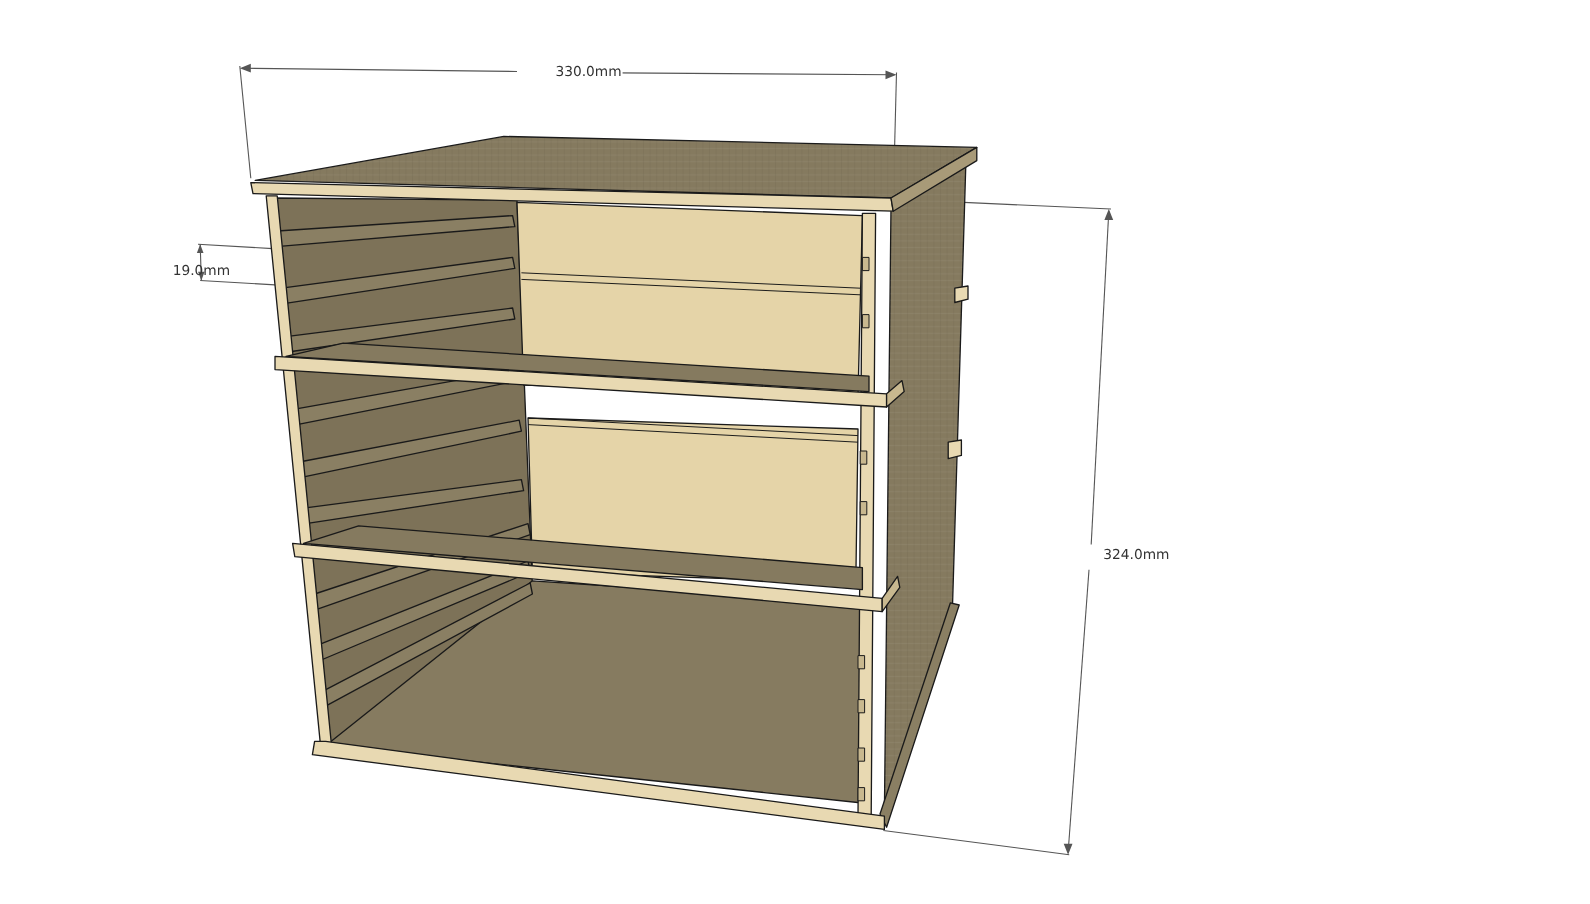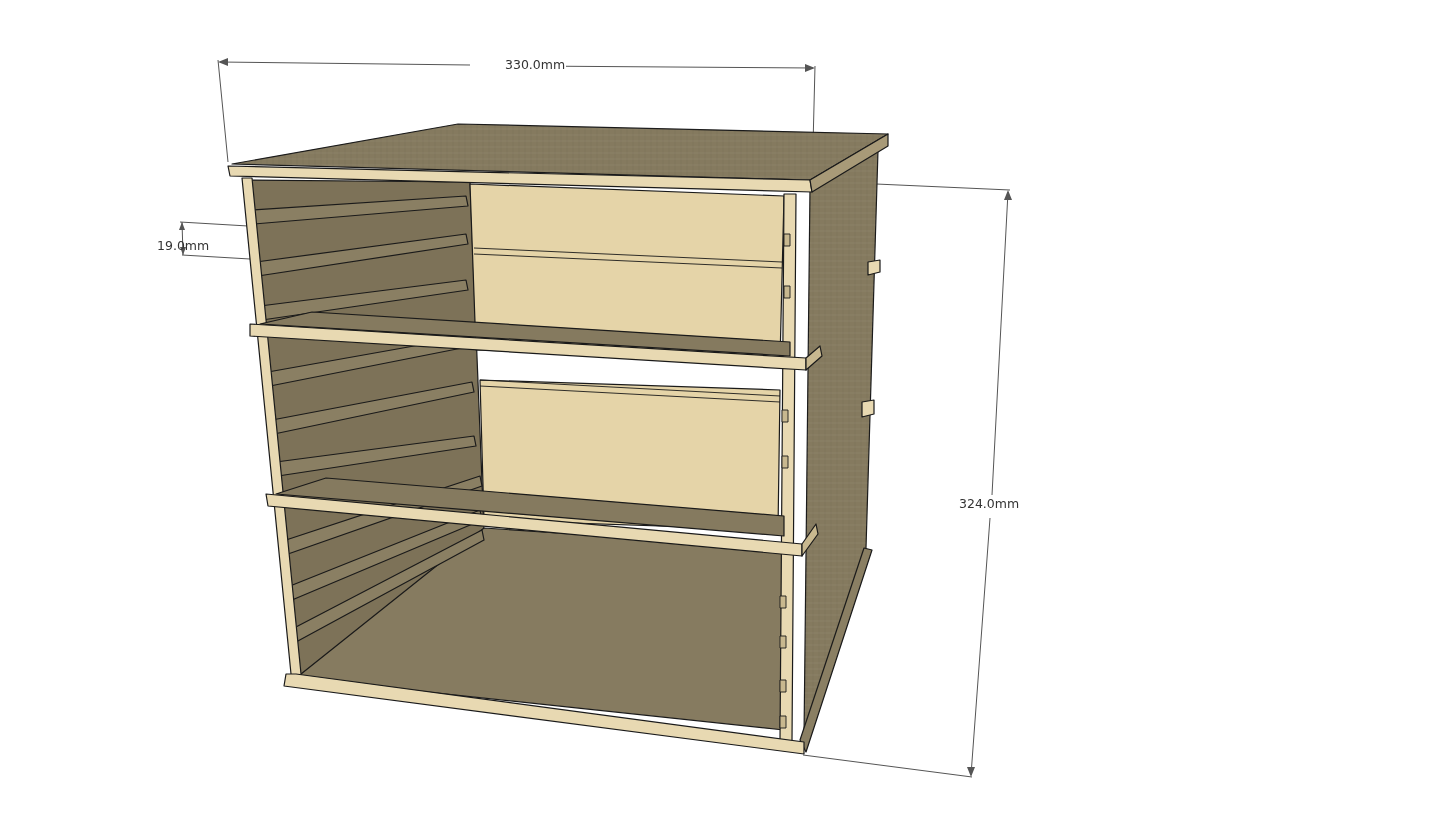--- a/index.html
+++ b/index.html
@@ -116,14 +116,14 @@
     <g>
       <polygon class="edge" points="232,164 458,124 888,134 810,180" fill="#857a5f"></polygon>
       <polygon points="232,164 458,124 888,134 810,180" fill="url(#grain)"></polygon>
       <polygon class="edge" points="228,166 810,180 812,192 230,176" fill="#e8d9b2"></polygon>
       <polygon class="edge" points="810,180 888,134 888,146 812,192" fill="#a89a78"></polygon>
     </g>
   </g>
 </svg>
 
 <div class="dim-label" style="left:470px; top:58px;margin-left:34px;">330.0mm</div>
-<div class="dim-label" style="left:958px; top:497px;">324.0mm</div>
+<div class="dim-label" style="left:1002px; top:497px;">324.0mm</div>
 <div class="dim-label clear" style="left:156px; top:239px;">19.0mm</div>
 
 </body></html>

